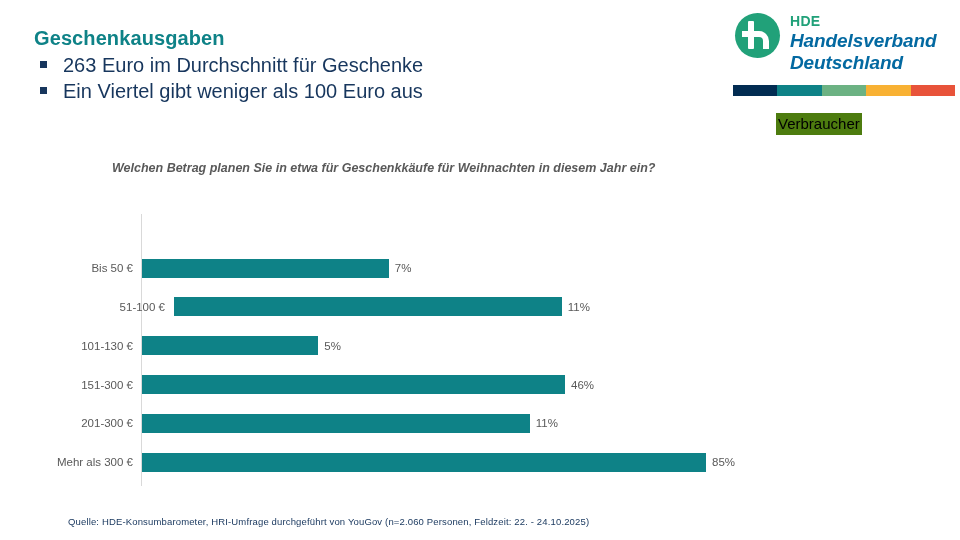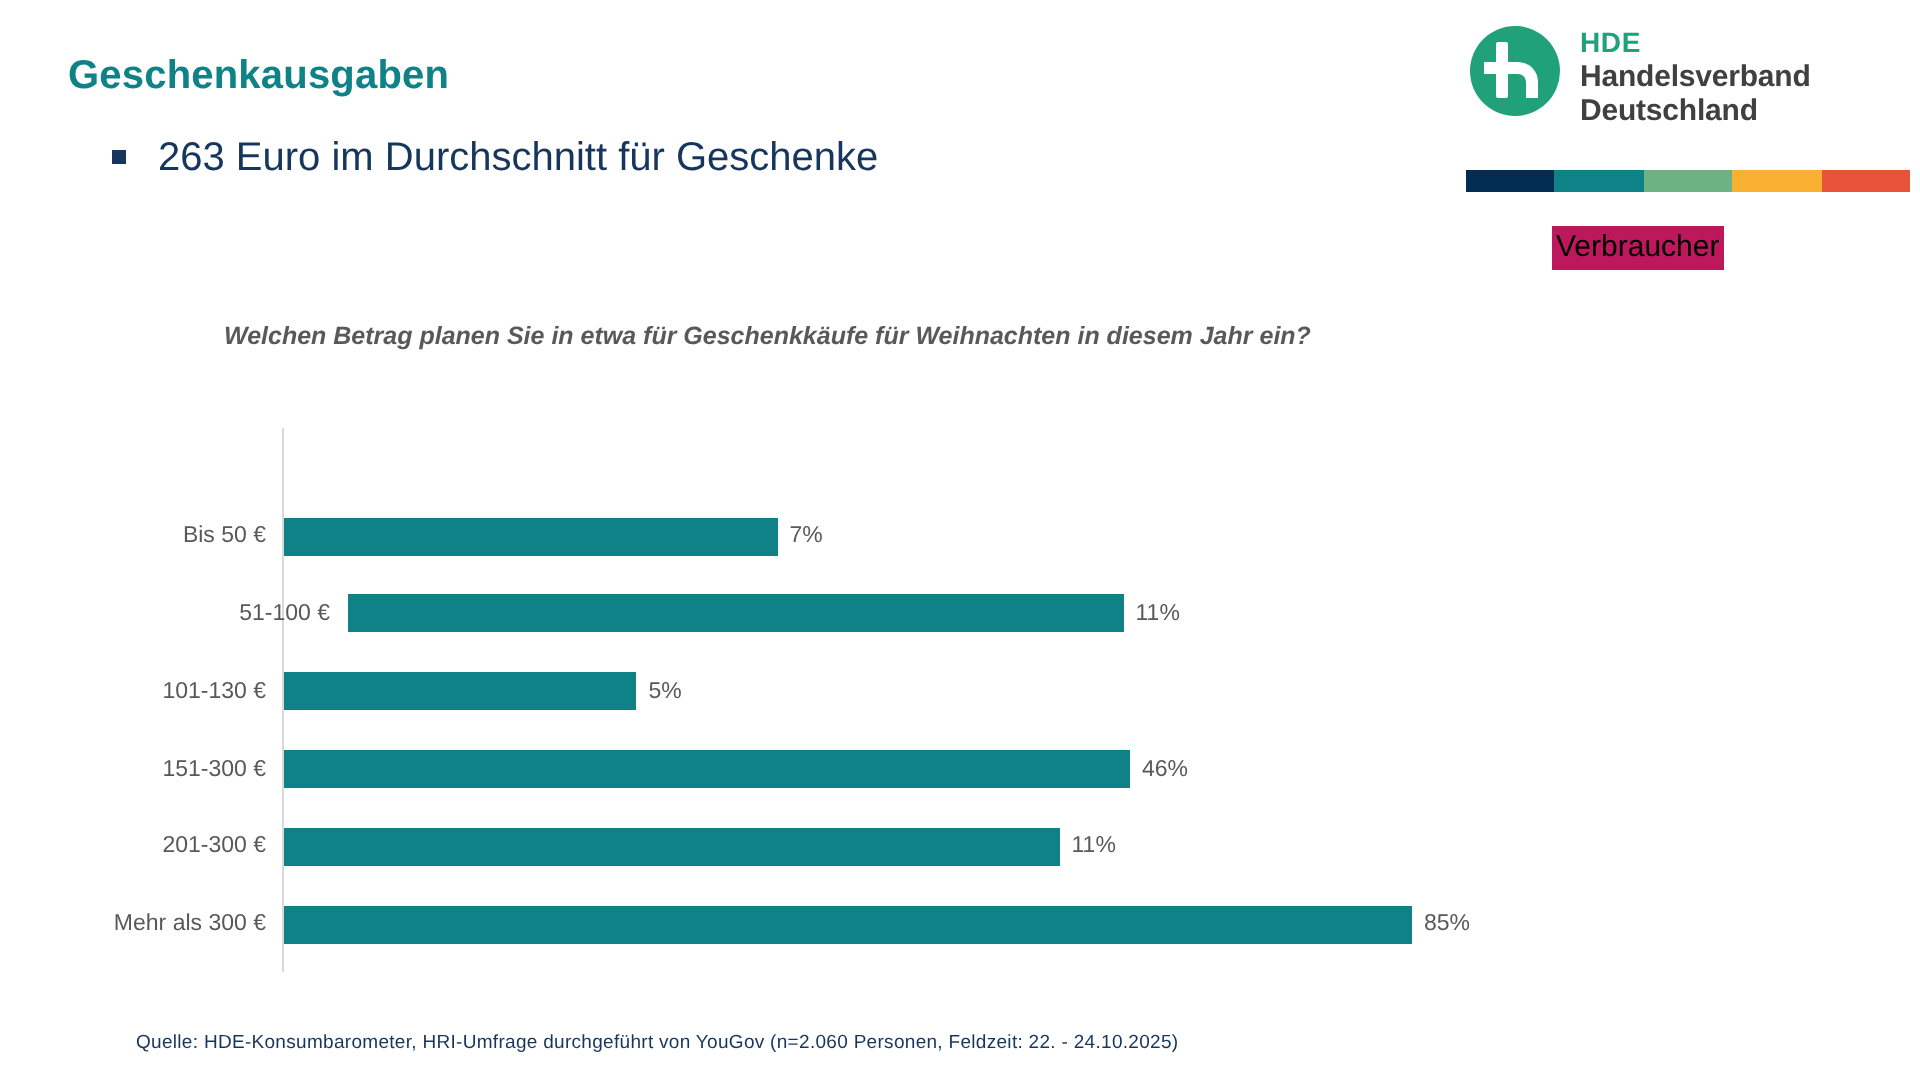--- a/index.html
+++ b/index.html
@@ -25,21 +25,21 @@
     width: 640px;
   }
   .headline {
     color: #0e8287;
     font-size: 20px;
     font-weight: bold;
     letter-spacing: 0.1px;
     line-height: 24px;
     margin: 0 0 2px 0;
   }
-  .bullet-list { margin: 16px; padding: 0; list-style: none; }
+  .bullet-list { margin: 0; padding: 0; list-style: none; }
   .bullet-item {
     display: flex;
     align-items: flex-start;
     color: #17365d;
     font-size: 20px;
     line-height: 26px;
     margin: 0;
   }
   .bullet-marker {
     flex: 0 0 auto;
@@ -92,43 +92,44 @@
     margin-left: 10px;
     line-height: 1.18;
   }
   .logo-l1 {
     color: #21a179;
     font-size: 14px;
     font-weight: bold;
     letter-spacing: 0.3px;
   }
   .logo-l2, .logo-l3 {
-    color: #404040;
-    font-size: 15px;
+    color: #0369a1;
+    font-size: 19px;
     font-weight: bold;
     letter-spacing: -0.1px;
+    font-style: italic;
   }
 
   
   .color-bar {
     position: absolute;
     left: 733px;
     top: 85px;
     width: 222px;
     height: 11px;
     display: flex;
   }
   .color-bar span { display: block; height: 100%; flex: 1 1 0; }
 
   
   .tag-verbraucher {
     position: absolute;
     left: 776px;
     top: 113px;
-    background: #be185d;
+    background: #4d7c0f;
     color: #000000;
     font-size: 15px;
     line-height: 20px;
     padding: 1px 2px;
     white-space: nowrap;
   }
 
   
   .chart-title {
     position: absolute;
@@ -214,20 +215,24 @@
 <body>
 
 <div id="slide">
 
   <div class="headline-block">
     <div class="headline">Geschenkausgaben</div>
     <ul class="bullet-list">
       <li class="bullet-item">
         <span class="bullet-marker"></span>
         <span class="bullet-text">263 Euro im Durchschnitt für Geschenke</span>
+      </li>
+      <li class="bullet-item">
+        <span class="bullet-marker"></span>
+        <span class="bullet-text">Ein Viertel gibt weniger als 100 Euro aus</span>
       </li>
     </ul>
   </div>
 
   <div class="logo-wrap">
     <div class="logo-mark">
       <span class="h-stem"></span>
       <span class="h-arch"></span>
     </div>
     <div class="logo-text">

